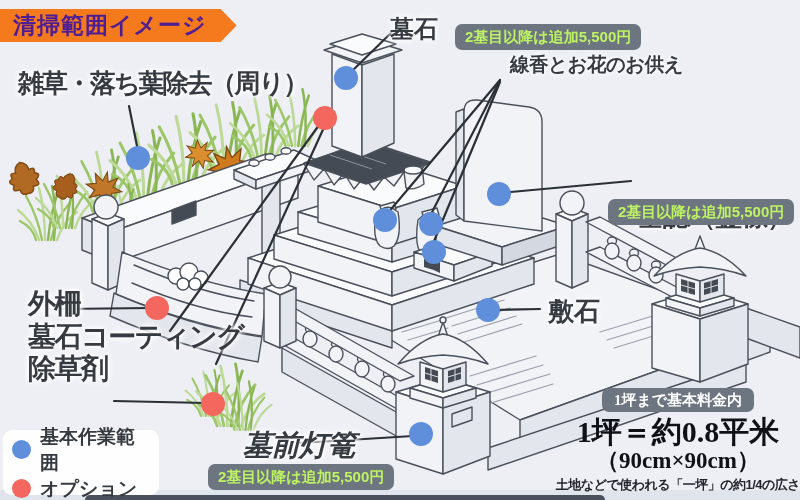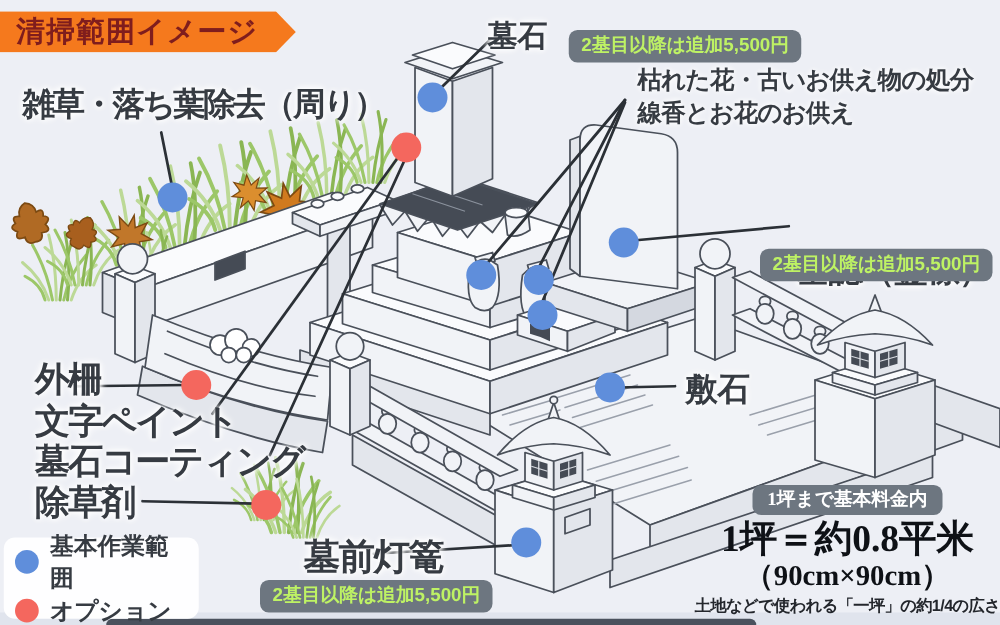--- a/index.html
+++ b/index.html
@@ -4,21 +4,21 @@
 <style>
   html,body{margin:0;padding:0;background:#edeff5;}
   .canvas{position:relative;width:800px;height:500px;background:#edeff5;overflow:hidden;
           font-family:"Liberation Sans","DejaVu Sans",sans-serif;}
   .bottom-band{position:absolute;left:0;top:490px;width:800px;height:10px;background:#e0e4ed;z-index:2;}
   .bottom-dark{position:absolute;left:85px;top:495px;width:520px;height:5px;background:#4a515d;border-radius:5px 5px 0 0;z-index:2;}
   svg.illu{position:absolute;left:0;top:0;z-index:1;}
   svg.anno{position:absolute;left:0;top:0;z-index:5;pointer-events:none;}
   .lbl{position:absolute;font-weight:bold;color:#363b42;white-space:nowrap;z-index:6;
        text-shadow:0 0 4px #fff,0 0 6px #fff,0 0 8px #fff;}
-  .flag{position:absolute;left:0;top:9px;background:#f5791d;color:#7f1d1d;font-weight:bold;
+  .flag{position:absolute;left:0;top:9px;background:#f5791d;color:#4c1d95;font-weight:bold;
         font-size:23px;line-height:33px;padding:0 30px 0 13px;letter-spacing:1px;z-index:6;
         clip-path:polygon(0 0,calc(100% - 16px) 0,100% 50%,calc(100% - 16px) 100%,0 100%);}
   .badge{position:absolute;background:#6d7680;color:#bef264;font-weight:bold;font-size:15px;
          line-height:1;padding:5px 10px 6px;border-radius:7px;white-space:nowrap;z-index:6;}
   .offer{position:absolute;left:510px;top:51px;font-size:19.5px;line-height:27px;font-weight:bold;
          color:#363b42;z-index:6;letter-spacing:-0.5px;text-shadow:0 0 4px #fff,0 0 6px #fff;}
   .leftblock{position:absolute;left:28px;top:288px;font-size:28px;line-height:32.5px;font-weight:bold;
          color:#363b42;z-index:6;letter-spacing:-1.5px;text-shadow:0 0 4px #fff,0 0 6px #fff,0 0 8px #fff;}
   .legend{position:absolute;left:3px;top:430px;width:156px;height:65px;box-sizing:border-box;
           background:rgba(255,255,255,.94);border-radius:9px;padding:7px 10px 7px 9px;
@@ -297,37 +297,35 @@
   </svg>
 
   <div class="flag">清掃範囲イメージ</div>
 
   <div class="lbl" style="left:18px;top:66px;font-size:26px;letter-spacing:-2px;text-align:center;">雑草・落ち葉除去（周り）</div>
 
   <div class="lbl" style="left:390px;top:13px;font-size:24px;">墓石</div>
   <div class="badge" style="left:455px;top:24px;">2基目以降は追加5,500円</div>
 
   <div class="offer">
-    <div>枯れた花・古いお供え物の処分</div>
     <div>線香とお花のお供え</div>
   </div>
 
   <div class="lbl" style="left:637px;top:162px;font-size:27px;letter-spacing:-1px;margin-top:36px;">墓誌（霊標）</div>
   <div class="badge" style="left:608px;top:199px;">2基目以降は追加5,500円</div>
 
   <div class="leftblock">
     <div>外柵</div>
-    <div>文字ペイント</div>
     <div>墓石コーティング</div>
     <div>除草剤</div>
   </div>
 
   <div class="lbl" style="left:548px;top:294px;font-size:26px;">敷石</div>
 
-  <div class="lbl" style="left:243px;top:426px;font-size:29px;letter-spacing:-1px;">墓前灯篭</div>
+  <div class="lbl" style="left:243px;top:426px;font-size:29px;letter-spacing:-1px;font-style:italic;">墓前灯篭</div>
   <div class="badge" style="left:208px;top:464px;">2基目以降は追加5,500円</div>
 
   <div class="legend">
     <div class="lrow">
       <span class="dotc dot-blue"></span>
       <span>基本作業範囲</span>
     </div>
     <div class="lrow">
       <span class="dotc dot-red"></span>
       <span>オプション</span>

